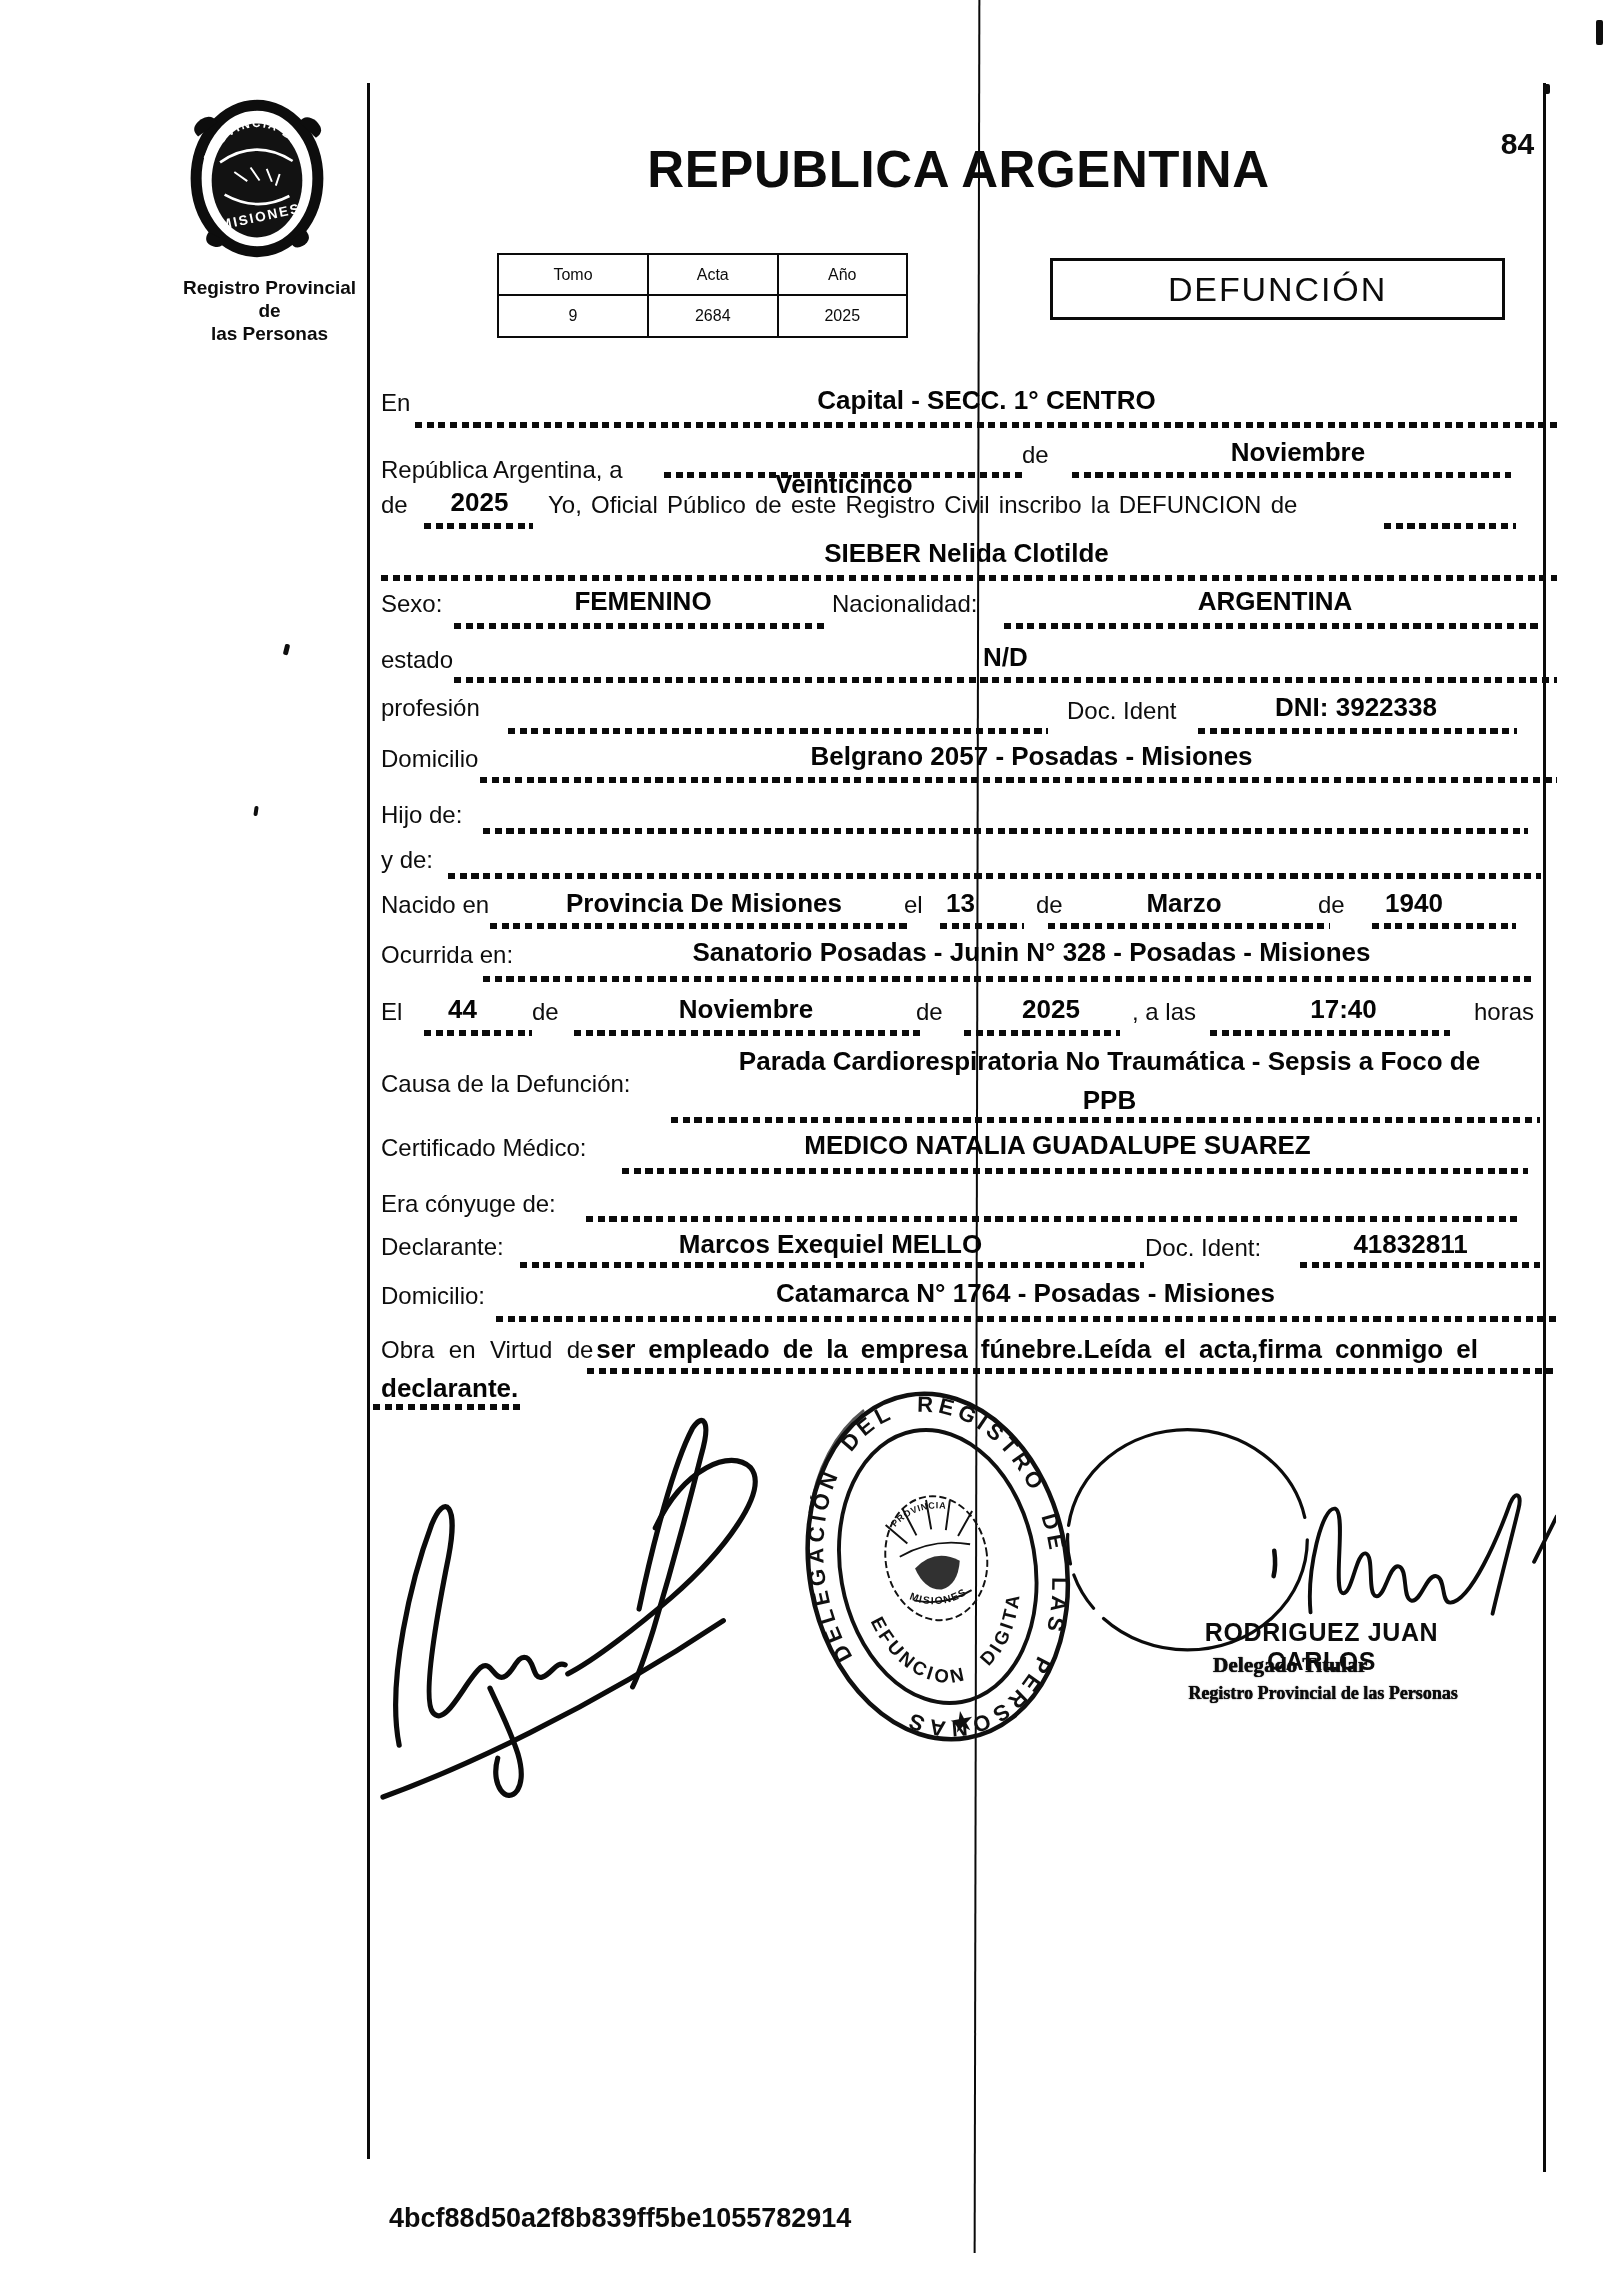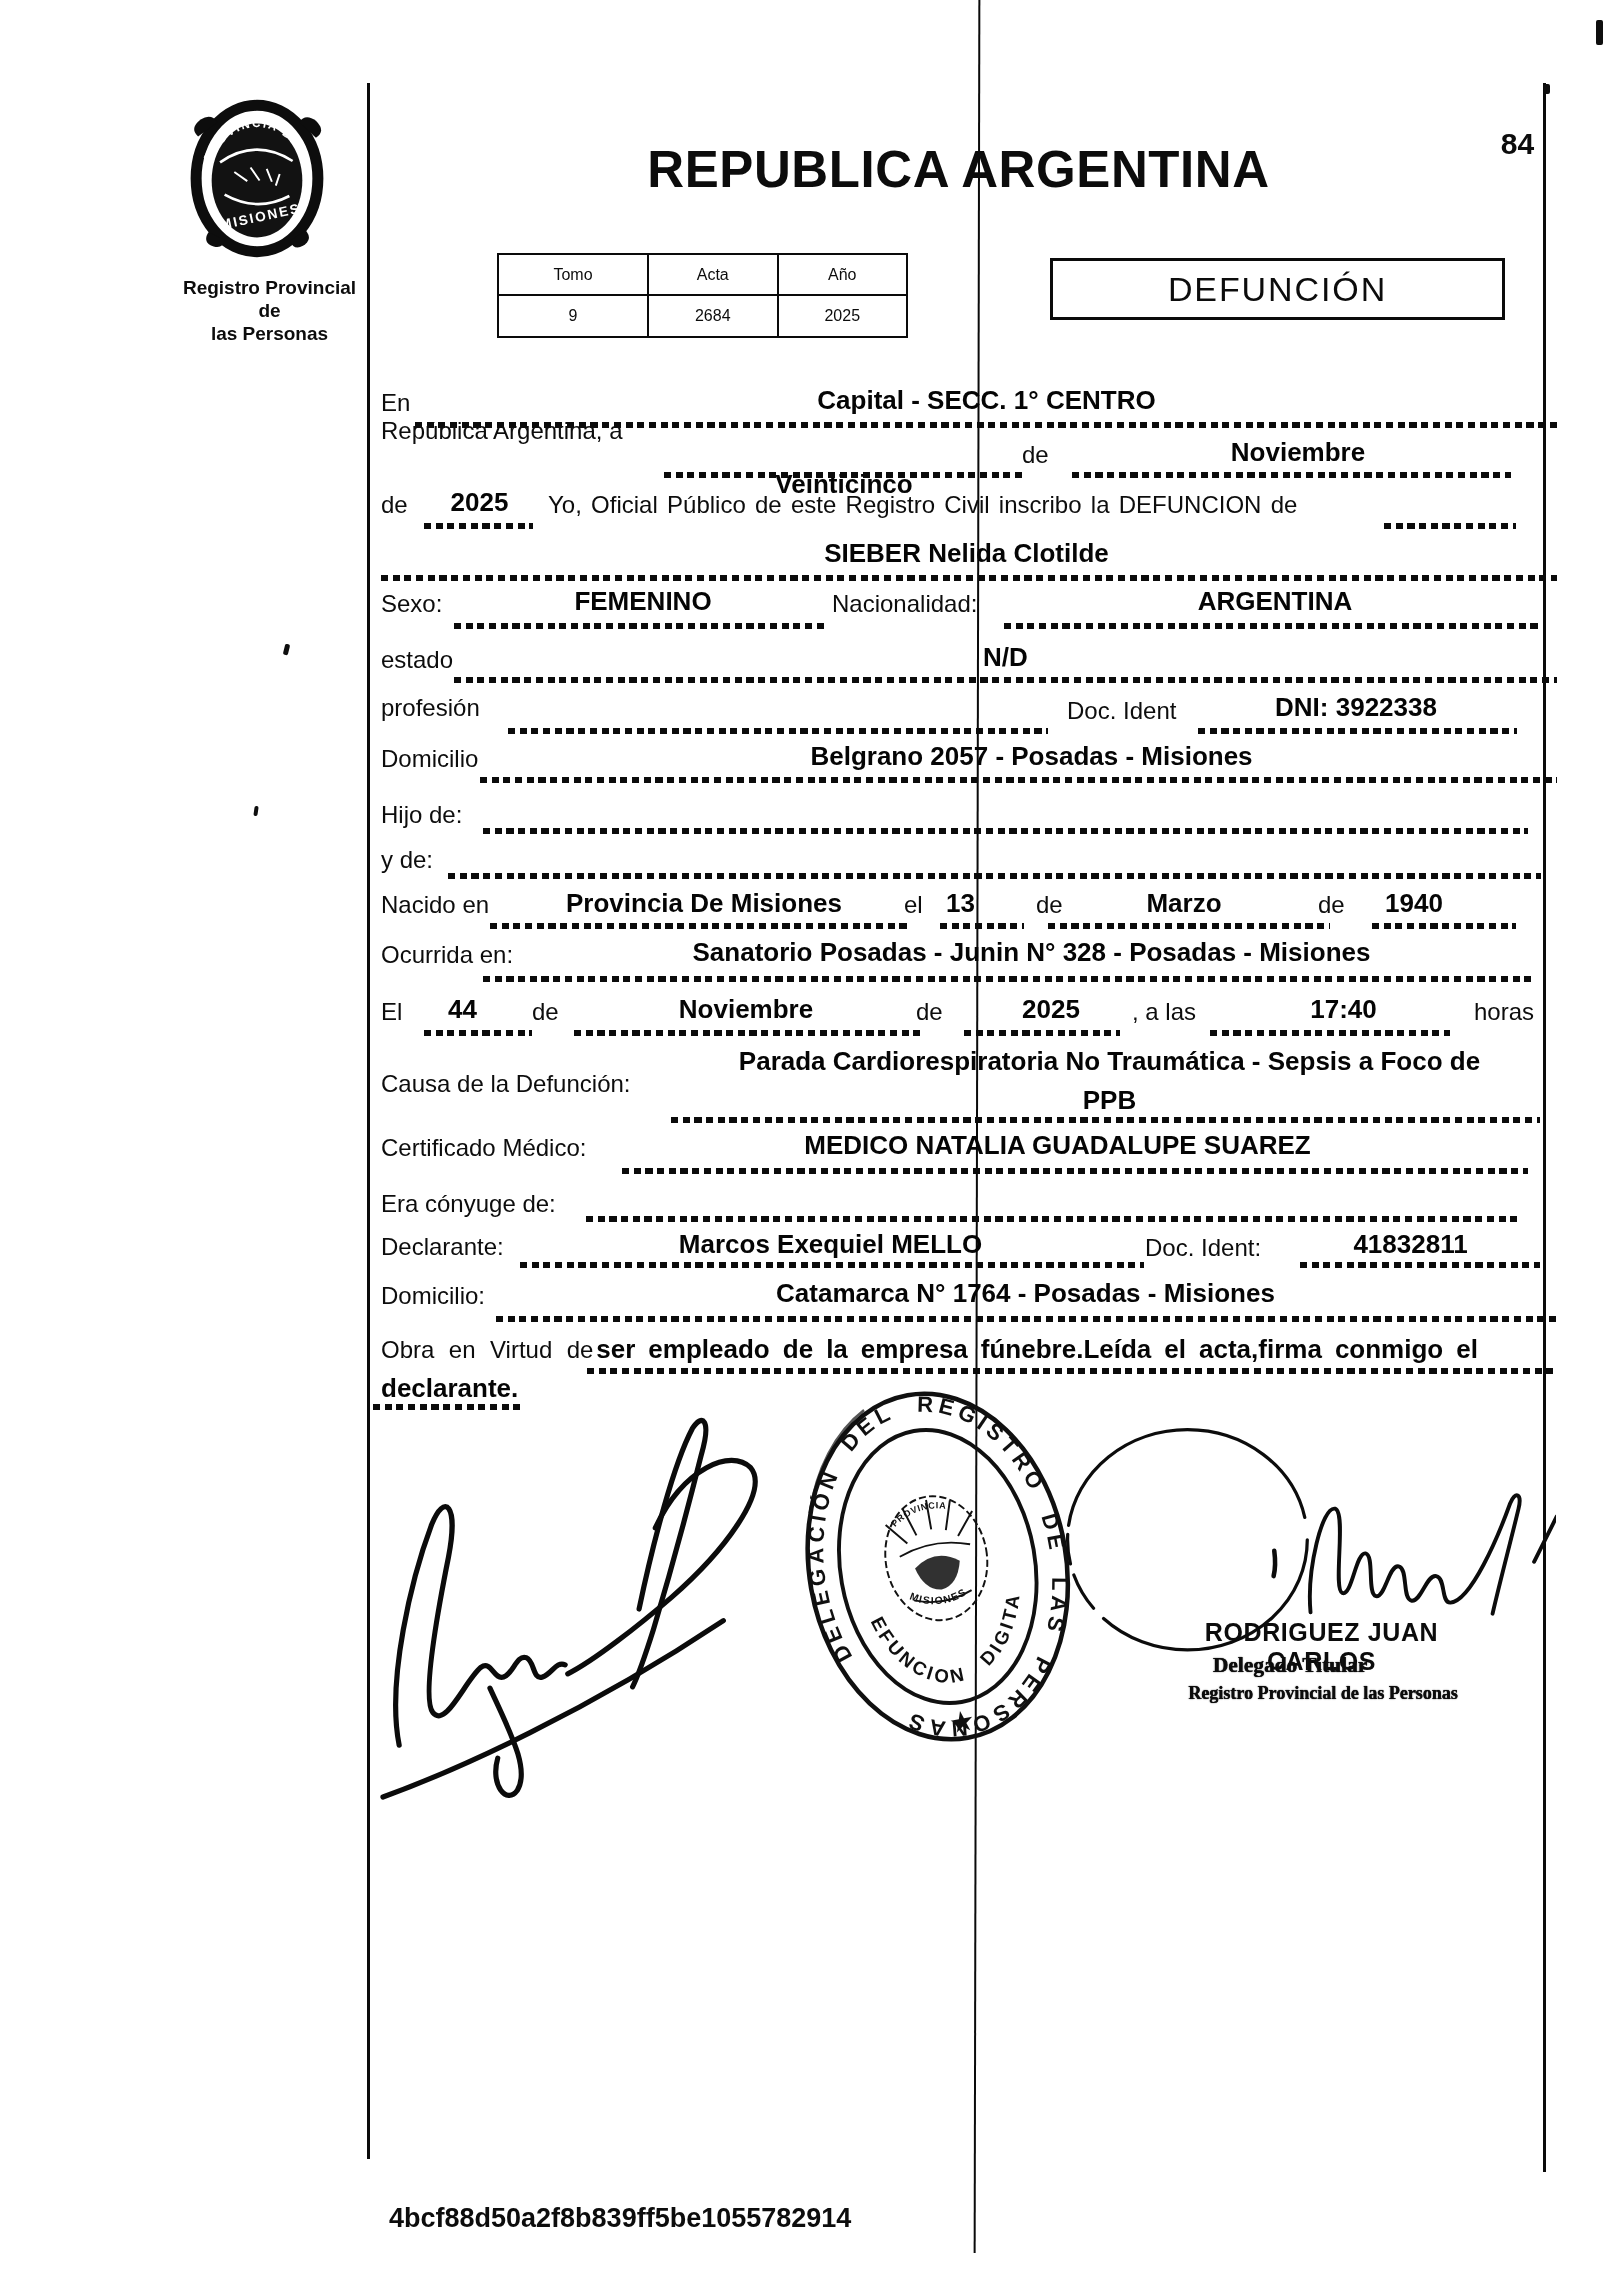--- a/index.html
+++ b/index.html
@@ -83,21 +83,21 @@
     </table>
 
   <div class="abs ctr" style="left:1050px;top:258px;width:449px;height:56px;border:3.2px solid #0a0a0a;">
     <span style="font-size:34px;font-weight:500;letter-spacing:1.9px;line-height:56px;">DEFUNCIÓN</span>
   </div>
 
   <span class="abs lbl" style="left:381px;top:389px;">En</span>
   <span class="abs val ctr" style="left:727px;top:385px;width:519px;">Capital - SECC. 1° CENTRO</span>
   <div class="abs dot" style="left:415px;top:422px;width:1142px;"></div>
 
-  <span class="abs lbl" style="left:381px;top:417px;">República Argentina, a</span>
+  <span class="abs lbl" style="left:381px;top:456px;">República Argentina, a</span>
   <span class="abs val ctr" style="left:714px;top:437px;width:260px;margin-top:32px;">Veinticinco</span>
   <span class="abs lbl" style="left:1022px;top:441px;">de</span>
   <span class="abs val ctr" style="left:1168px;top:437px;width:260px;">Noviembre</span>
   <div class="abs dot" style="left:664px;top:472px;width:361px;"></div>
   <div class="abs dot" style="left:1072px;top:472px;width:439px;"></div>
 
   <span class="abs lbl" style="left:381px;top:491px;">de</span>
   <span class="abs val ctr" style="left:444px;top:487px;width:71px;">2025</span>
   <span class="abs lbl" style="left:548px;top:491px;word-spacing:2.6px;">Yo, Oficial Público de este Registro Civil inscribo la DEFUNCION de</span>
   <div class="abs dot" style="left:424px;top:523px;width:109px;"></div>

